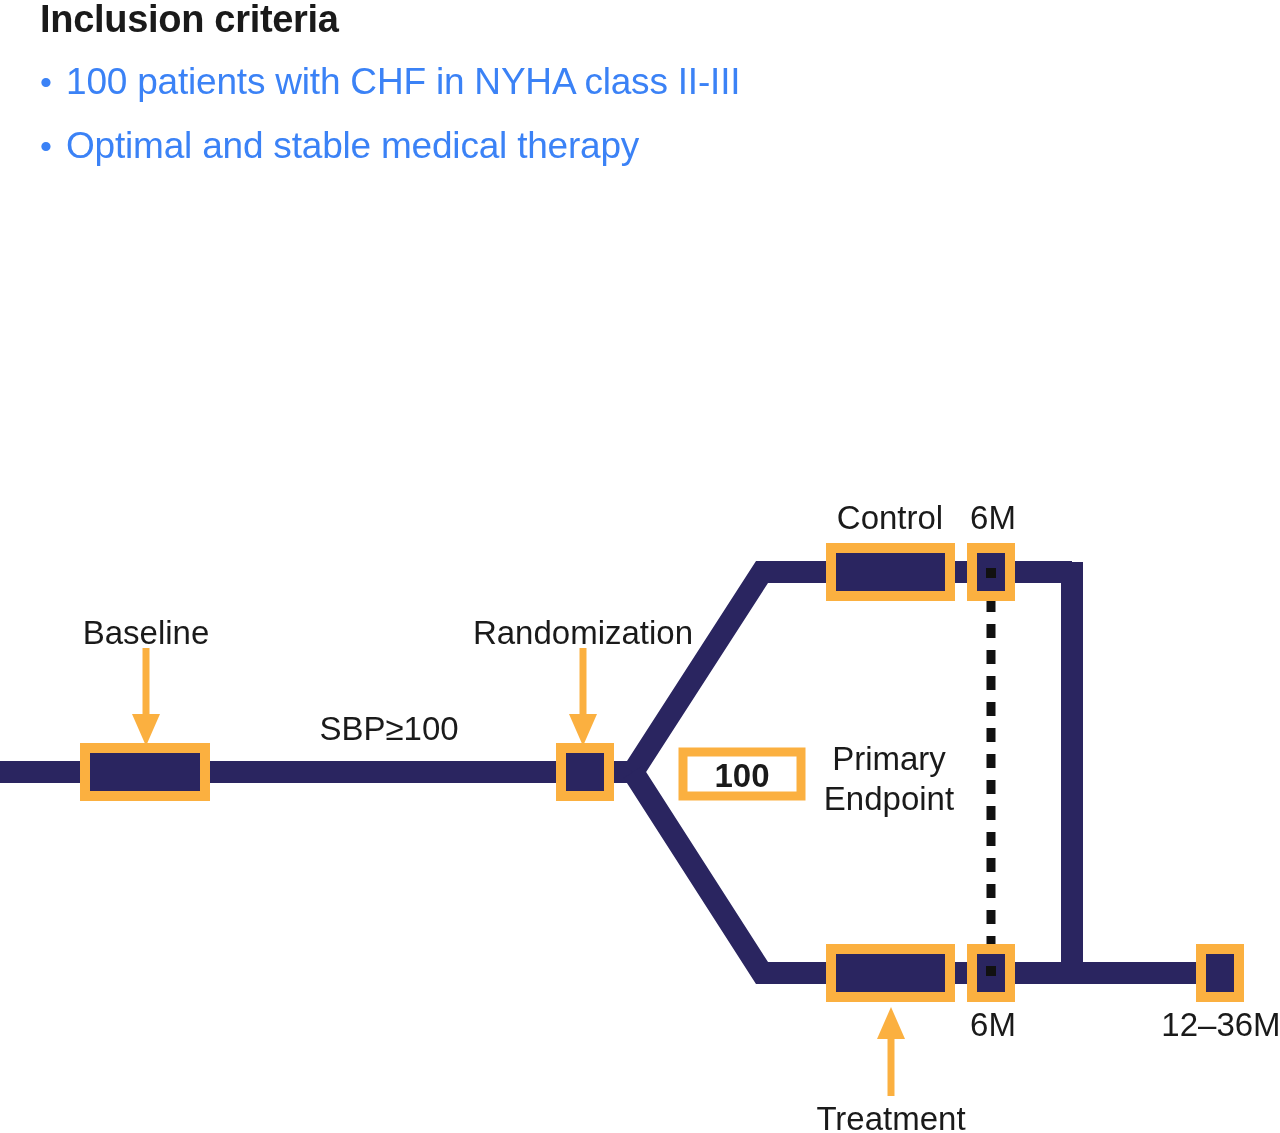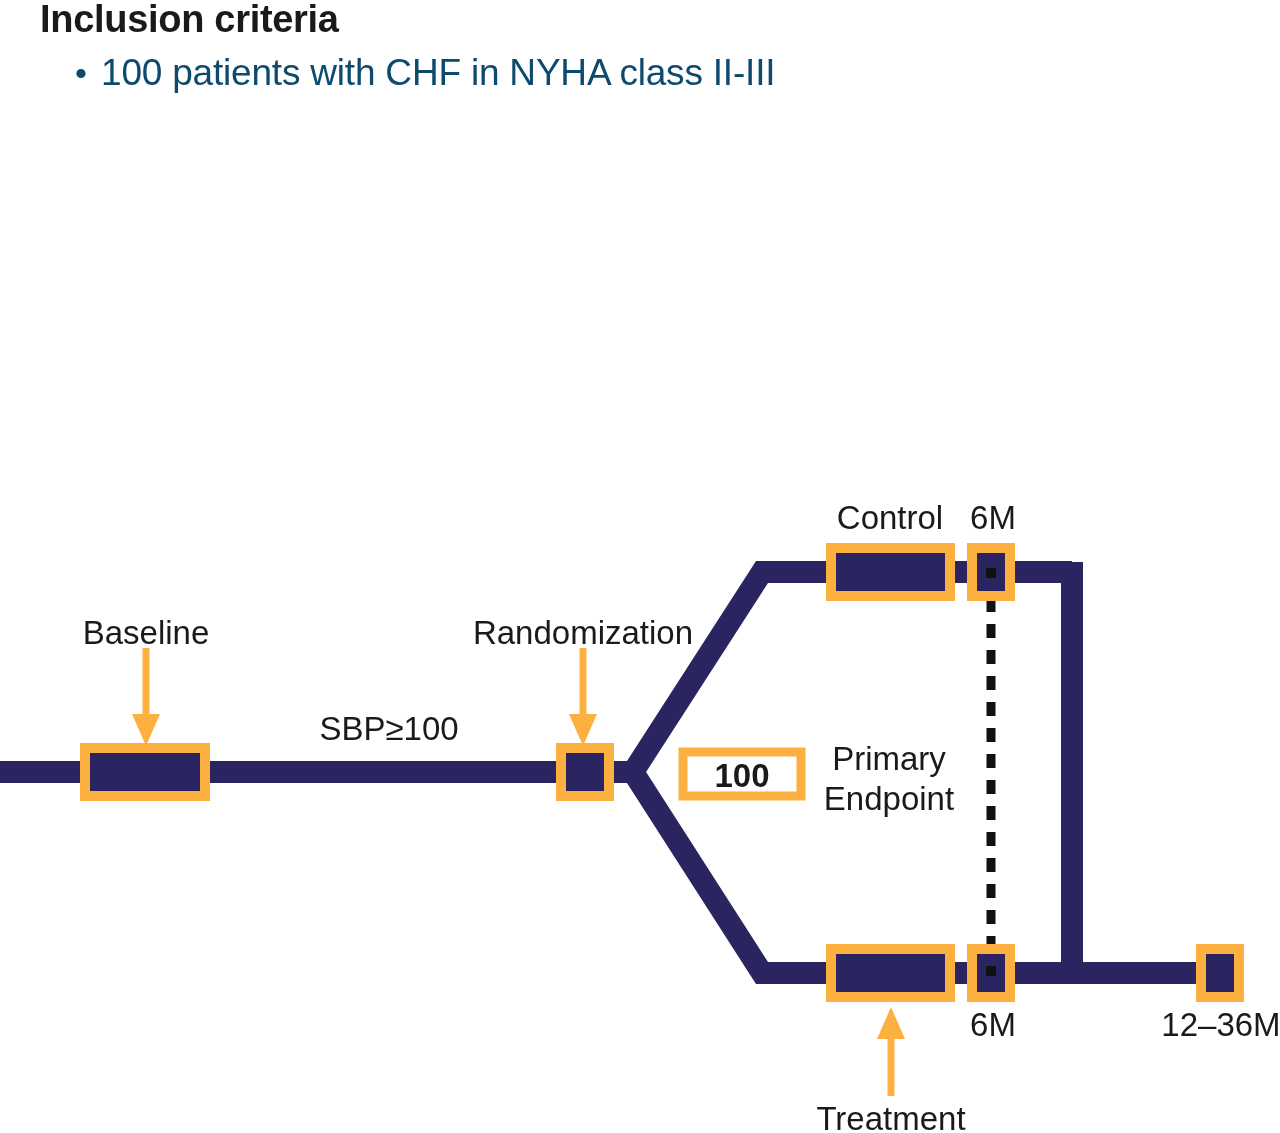--- a/index.html
+++ b/index.html
@@ -21,30 +21,29 @@
     position: absolute;
     left: 40px;
     top: 0px;
     width: 1200px;
   }
   #criteria-title {
     font-size: 38px;
     font-weight: bold;
     line-height: 38px;
     letter-spacing: -0.3px;
-    margin: 0 0 3px 0;
+    margin: 0 0 12px 0;
     color: #1a1a1a;
   }
   .criteria-item {
     font-size: 37px;
     line-height: 63px;
     letter-spacing: -0.2px;
     white-space: nowrap;
-    color: #0c4a6e;
-    margin-left: 35px;
+    color: #3b82f6;
   }
   .criteria-bullet {
     display: inline-block;
     width: 26px;
     font-size: 34px;
   }
   .sup {
     font-size: 0.62em;
     vertical-align: super;
     line-height: 0;
@@ -77,20 +76,23 @@
 
 <div id="criteria-block">
   <div id="criteria-title">Inclusion criteria</div>
 
   <div class="criteria-item">
     <span class="criteria-bullet">•</span><span>100 patients with CHF in NYHA class II-III</span>
   </div>
 
 
 
+  <div class="criteria-item">
+    <span class="criteria-bullet">•</span><span>Optimal and stable medical therapy</span>
+  </div>
 
 </div>
 
 <div id="trial-diagram">
 <svg width="1280" height="1133" viewBox="0 0 1280 1133" xmlns="http://www.w3.org/2000/svg">
 
   <g>
 
     <path d="M 0 772 L 640 772" stroke="#2a2560" stroke-width="22" fill="none"></path>
 

